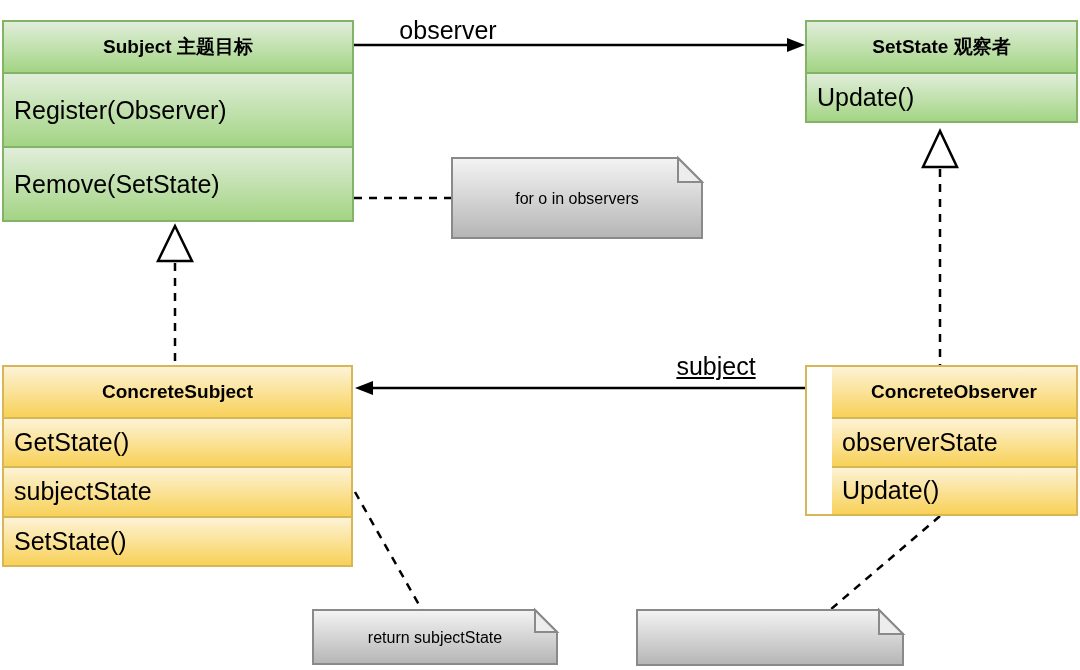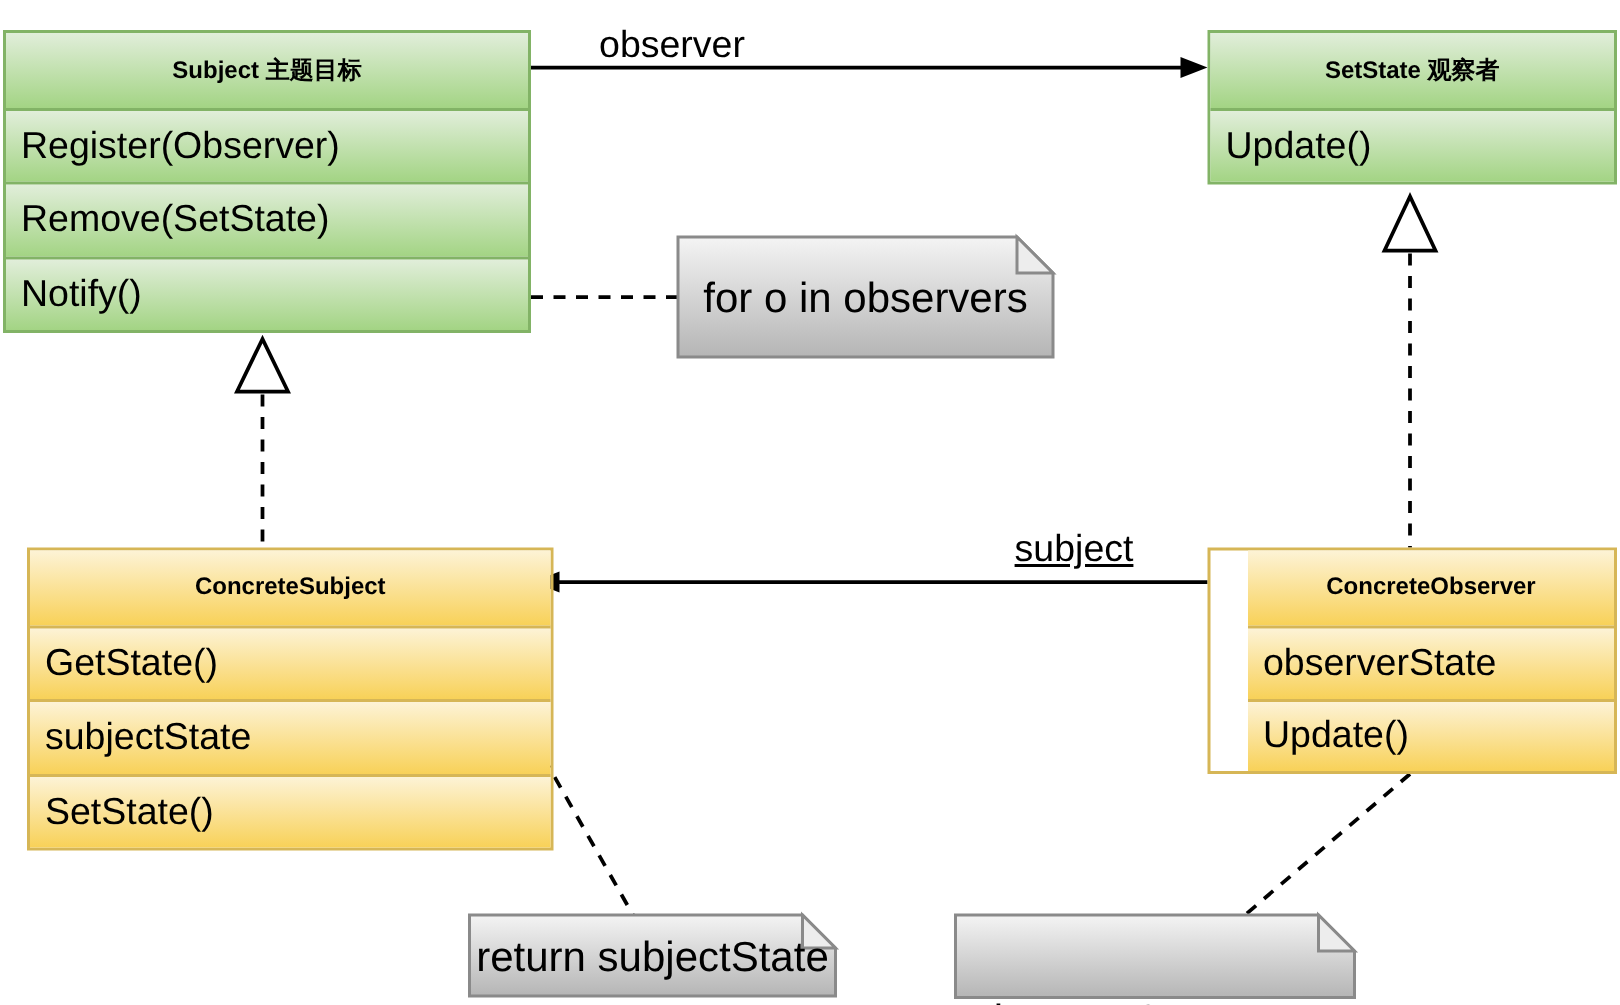--- a/index.html
+++ b/index.html
@@ -16,21 +16,21 @@
   
   .cls{
     position:absolute;
     display:flex;flex-direction:column;
     box-sizing:border-box;
     border:2px solid;
   }
   .cls .hdr{
     height:50px;flex:0 0 50px;
     display:flex;align-items:center;justify-content:center;
-    font-weight:bold;font-size:16px;
+    font-weight:bold;font-size:19px;
     box-sizing:border-box;
   }
   .cls .row{
     flex:1 1 auto;
     display:flex;align-items:center;
     padding-left:10px;
     font-size:25px;
     border-top:2px solid;
     box-sizing:border-box;
   }
@@ -40,32 +40,32 @@
     border-color:#82b366;
   }
   .cls.yellow{border-color:#d6b656;}
   .cls.yellow .hdr,.cls.yellow .row{
     background:linear-gradient(180deg,#fdf3d6 0%,#f8d158 100%);
     border-color:#d6b656;
   }
 
   #box-subject{left:2px;top:20px;width:352px;height:202px;}
   #box-observer{left:805px;top:20px;width:273px;height:103px;}
-  #box-concrete-subject{left:18px;top:365px;width:351px;height:202px;}
+  #box-concrete-subject{left:2px;top:365px;width:351px;height:202px;}
   #box-concrete-observer{left:805px;top:365px;width:273px;height:151px;padding-left:25px;}
 
   
   .edge-label{
     position:absolute;font-size:25px;text-align:center;
   }
   #label-observer{left:398px;top:16px;width:100px;}
   #label-subject{left:676px;top:352px;width:80px;text-decoration:underline;}
 
   
-  .note-text{position:absolute;font-size:28px;line-height:27px;}
+  .note-text{position:absolute;font-size:16px;line-height:27px;}
   #note1-text{left:452px;top:158px;width:250px;height:80px;
     display:flex;flex-direction:column;align-items:center;justify-content:center;}
   #note2-text{left:313px;top:610px;width:244px;height:54px;
     display:flex;align-items:center;justify-content:center;}
   #note3-text{left:637px;top:610px;width:266px;height:55px;
     padding-top:2px;box-sizing:border-box;white-space:pre;}
   #note3-text .l1{padding-left:10px;}
 </style>
 </head>
 <body>
@@ -115,21 +115,20 @@
     <g>
       <path d="M637,610 H879 L903,634 V665 H637 Z" fill="url(#noteGrad)" stroke="#8a8a8a" stroke-width="2"></path>
       <path d="M879,610 V634 H903 Z" fill="#ededed" stroke="#8a8a8a" stroke-width="2"></path>
     </g>
   </svg>
 
   <div id="box-subject" class="cls green">
     <div class="hdr">Subject 主题目标</div>
     <div class="row">Register(Observer)</div>
     <div class="row">Remove(SetState)</div>
-    <div class="row">Notify()</div>
   </div>
 
   <div id="box-observer" class="cls green">
     <div class="hdr">SetState 观察者</div>
     <div class="row">Update()</div>
   </div>
 
   <div id="box-concrete-subject" class="cls yellow">
     <div class="hdr">ConcreteSubject</div>
     <div class="row">GetState()</div>

